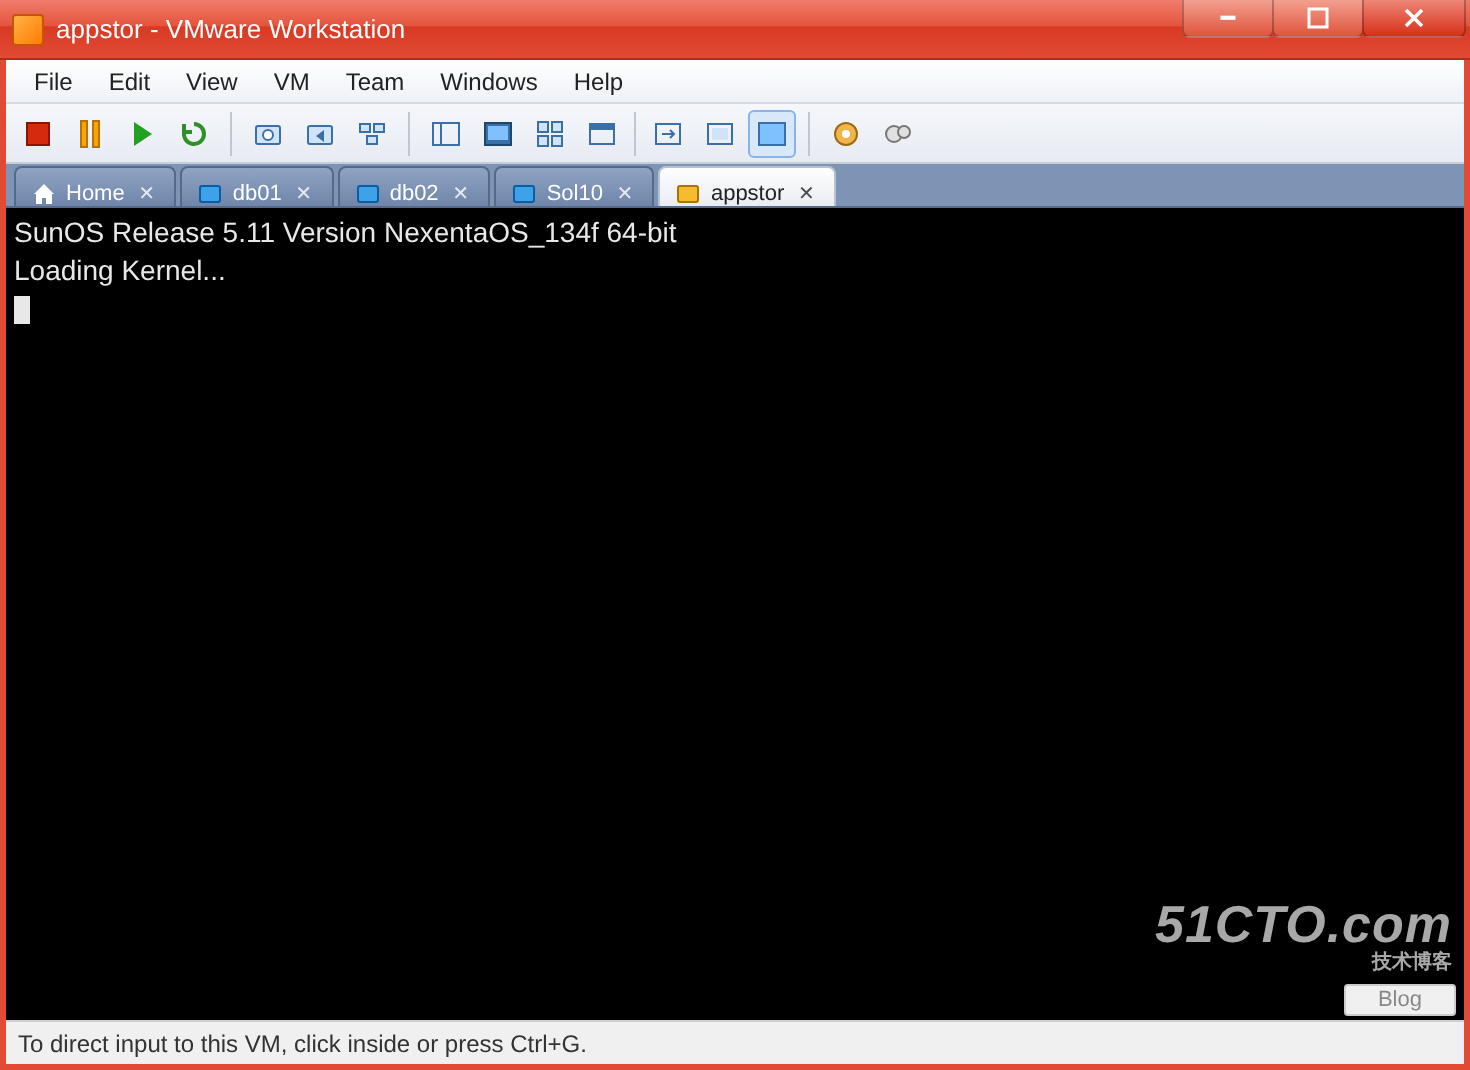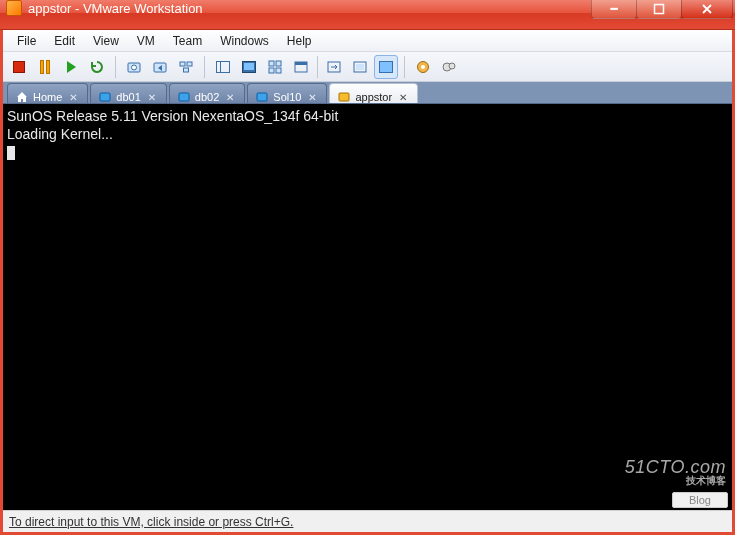--- a/index.html
+++ b/index.html
@@ -2,21 +2,21 @@
 <html><head>
 <meta charset="utf-8">
 <style>
   * { box-sizing: border-box; margin: 0; padding: 0; font-family: "Segoe UI", Tahoma, sans-serif; }
   body { width: 735px; height: 535px; background: #fff; overflow: hidden; position: relative; }
 
   
   .titlebar {
     height: 30px;
     background: linear-gradient(to bottom, #f07c6a 0%, #e5533c 45%, #d83a24 46%, #e24a34 100%);
-    display: flex; align-items: flex-start; justify-content: space-between;
+    display: flex; align-items: center; justify-content: space-between;
     padding-left: 6px; color: #fff; font-size: 13px;
     border-bottom: 1px solid #b52c18;
   }
   .titlebar-left { display: flex; align-items: center; gap: 6px; }
   .app-icon { width:16px; height:16px; background: linear-gradient(135deg,#ffb347,#ff7b00); border:1px solid #c65600; border-radius:2px; }
   .win-controls { display:flex; height:100%; }
   .win-btn {
     width: 46px; height: 20px; margin-top: -1px;
     display:flex; align-items:center; justify-content:center;
     border:1px solid rgba(0,0,0,.25); border-top:none;
@@ -100,31 +100,31 @@
     font-size:14px; color:#e8e8e8;
     padding:2px 4px;
     white-space:pre;
     line-height:1.2;
   }
   .cursor { display:inline-block; width:8px; height:14px; background:#e8e8e8; vertical-align:bottom; }
 
   
   .statusbar {
     height:22px; background:#f0f0f0; border-top:1px solid #cfcfcf;
-    font-size:12px; color:#333; display:flex; align-items:center; padding:0 6px;text-decoration:underline;
+    font-size:12px; color:#333; display:flex; align-items:center; padding:0 6px;
   }
 
   
   .watermark {
     position:absolute; right:6px; bottom:22px;
     font-family: Arial, sans-serif;
     text-align:right; pointer-events:none;
     color:rgba(210,210,210,.8);
   }
-  .watermark .big { font-size:18px; font-weight:normal; font-style:italic; letter-spacing:.5px;
+  .watermark .big { font-size:26px; font-weight:bold; font-style:italic; letter-spacing:.5px;
     text-shadow:1px 1px 0 rgba(0,0,0,.4);}
   .watermark .small { font-size:10px; font-weight:bold; margin-top:-4px;
     text-shadow:1px 1px 0 rgba(0,0,0,.4);}
   .watermark .blog { position:absolute; right:-2px; bottom:-20px; font-size:11px; color:#888; background:#f0f0f0; padding:1px 16px; border:1px solid #ccc; border-radius:2px;}
 </style>
 </head>
 <body>
 
 <div class="titlebar">
   <div class="titlebar-left">

